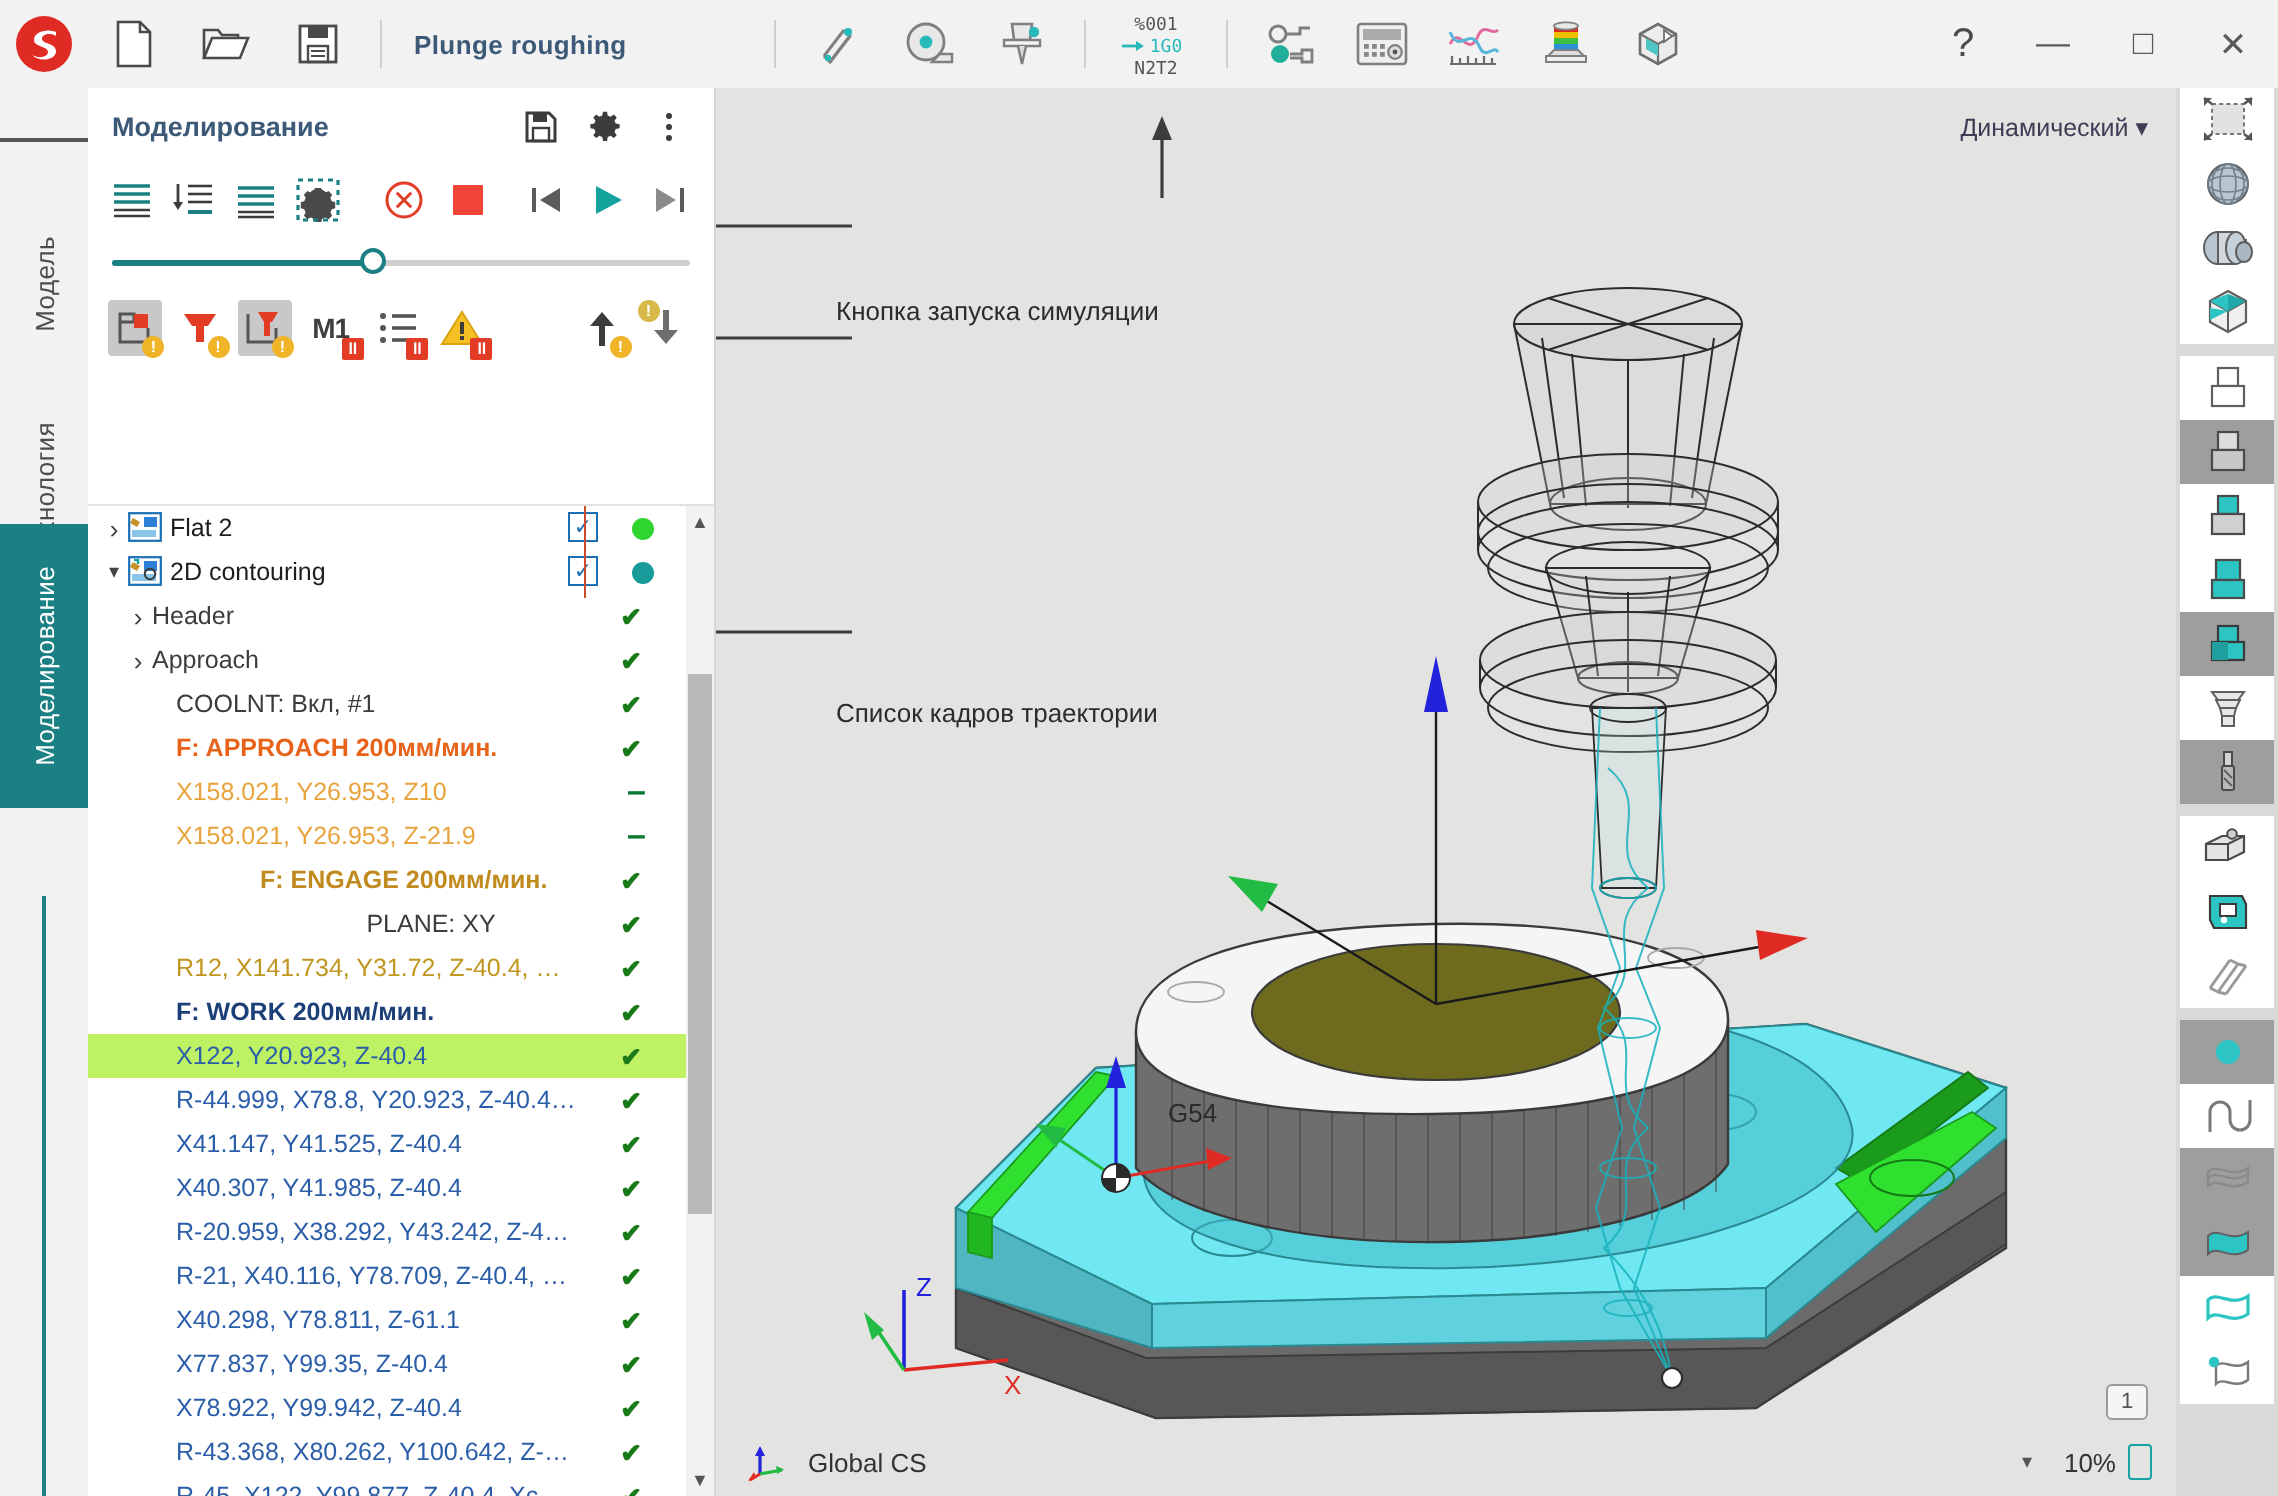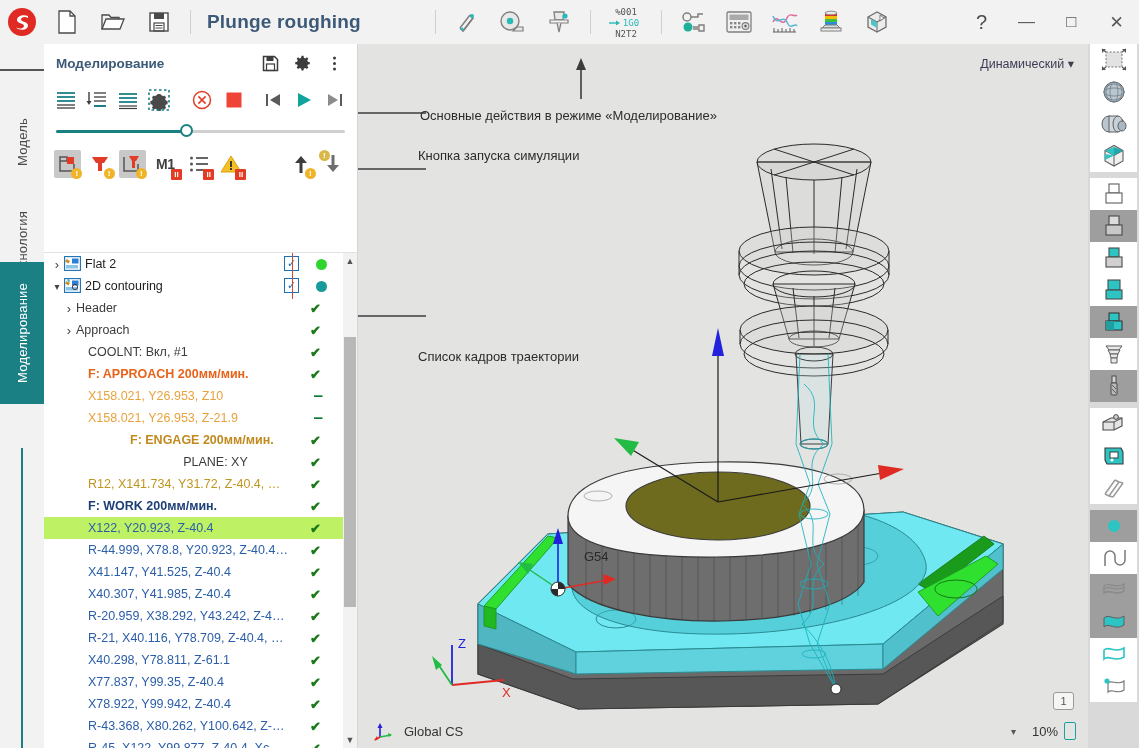--- a/index.html
+++ b/index.html
@@ -8,21 +8,21 @@
   #app{ position:relative; width:1139px; height:748px; }
 
   
   .titlebar{ position:absolute; left:0; top:0; width:1139px; height:44px;
     background:#f2f2f2; display:flex; align-items:center; }
   .logo{ width:44px; height:44px; display:flex; align-items:center; justify-content:center; }
   .logo svg{ display:block; }
   .tb-icon{ width:46px; height:44px; display:flex; align-items:center; justify-content:center;
     cursor:pointer; }
   .tb-sep{ width:1px; height:24px; background:#cfcfcf; margin:0 8px; }
-  .doc-title{ font-size:19px; color:#3c5a78; font-weight:600; margin-left:8px;
+  .doc-title{ font-size:13px; color:#3c5a78; font-weight:600; margin-left:8px;
     letter-spacing:.2px; }
   .tb-right{ margin-left:auto; display:flex; align-items:center; }
   .winbtn{ width:45px; height:44px; display:flex; align-items:center; justify-content:center;
     color:#5a5a5a; font-size:17px; cursor:pointer; }
   .winbtn.help{ font-size:20px; color:#4a4a4a; }
 
   
   .leftrail{ position:absolute; left:0; top:44px; width:44px; height:704px;
     background:#f2f2f2; }
   .burger{ position:absolute; left:0; top:8px; width:44px; height:36px;
@@ -632,21 +632,20 @@
       <line x1="223" y1="20" x2="223" y2="55" stroke="#3c3c3c" stroke-width="1.6"></line>
       <path d="M223 14 L218 26 L228 26 Z" fill="#3c3c3c"></path>
       <line x1="68" y1="69" x2="-60" y2="69" stroke="#3c3c3c" stroke-width="1.6"></line>
       <path d="M-66 69 L-54 64 L-54 74 Z" fill="#3c3c3c"></path>
       <line x1="68" y1="125" x2="-30" y2="125" stroke="#3c3c3c" stroke-width="1.6"></line>
       <path d="M-36 125 L-24 120 L-24 130 Z" fill="#3c3c3c"></path>
       <line x1="68" y1="272" x2="-52" y2="272" stroke="#3c3c3c" stroke-width="1.6"></line>
       <path d="M-58 272 L-46 267 L-46 277 Z" fill="#3c3c3c"></path>
     </svg>
 
-    <div class="annot" style="left:62px;top:64px">Основные действия в режиме «Моделирование»</div>
     <div class="annot" style="left:60px;top:104px">Кнопка запуска симуляции</div>
     <div class="annot" style="left:60px;top:305px">Список кадров траектории</div>
 
     <svg style="position:absolute;left:0;top:0;width:730px;height:704px" viewBox="0 0 730 704">
 
       <g stroke="#2b2b2b" stroke-width="1" fill="#cfcfcf" fill-opacity=".35">
         <path d="M399 118 L417 208 L495 208 L513 118 Z"></path>
         <ellipse cx="456" cy="118" rx="57" ry="18"></ellipse>
         <ellipse cx="456" cy="208" rx="39" ry="13" fill="none"></ellipse>
         <g fill="none">

